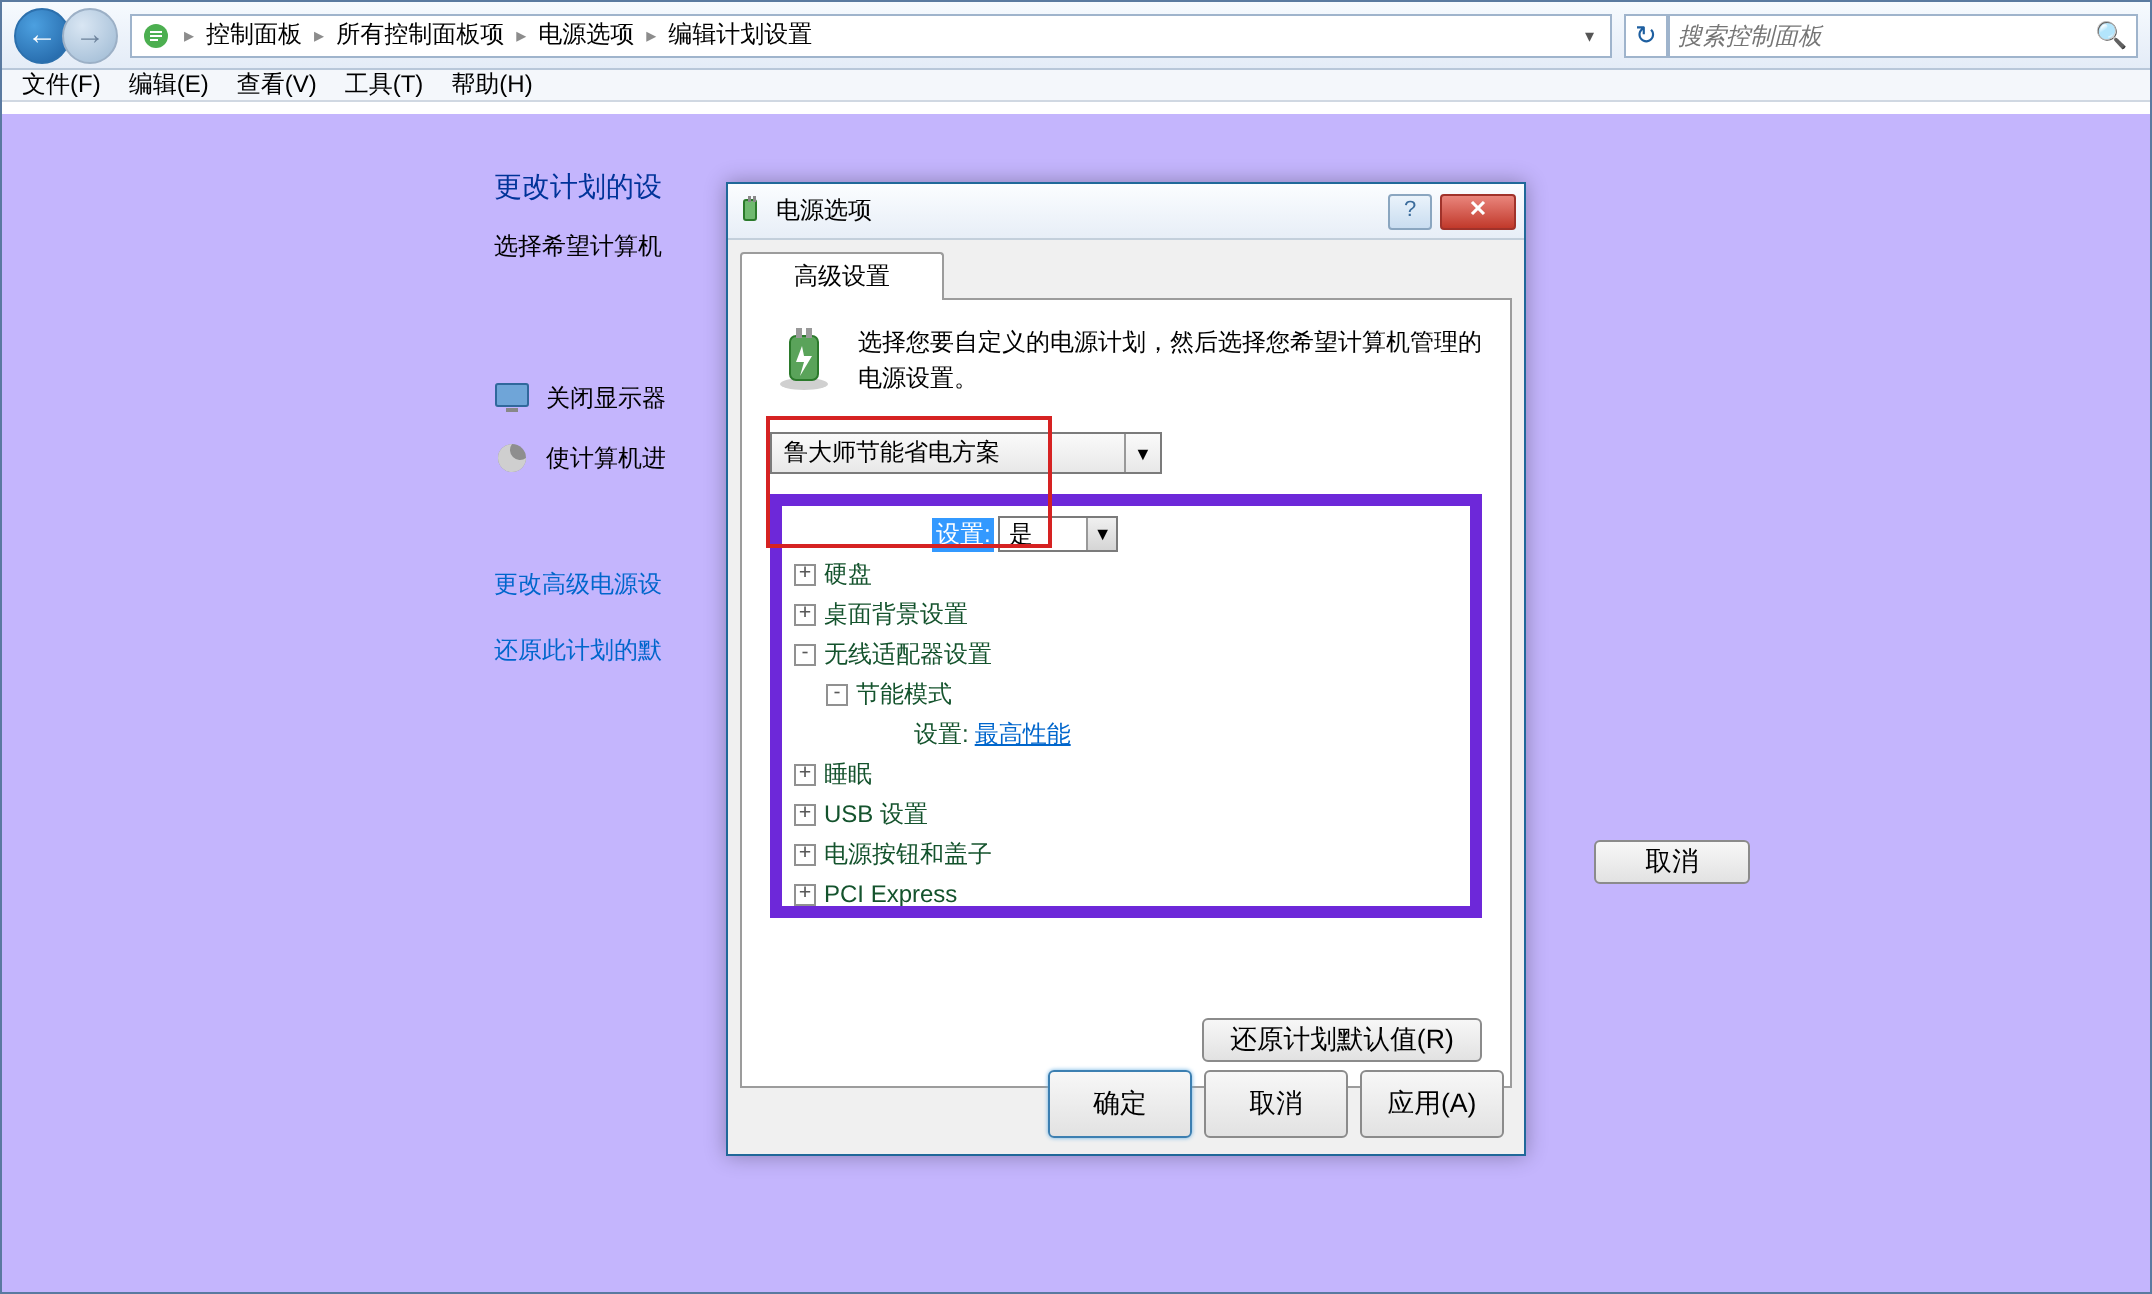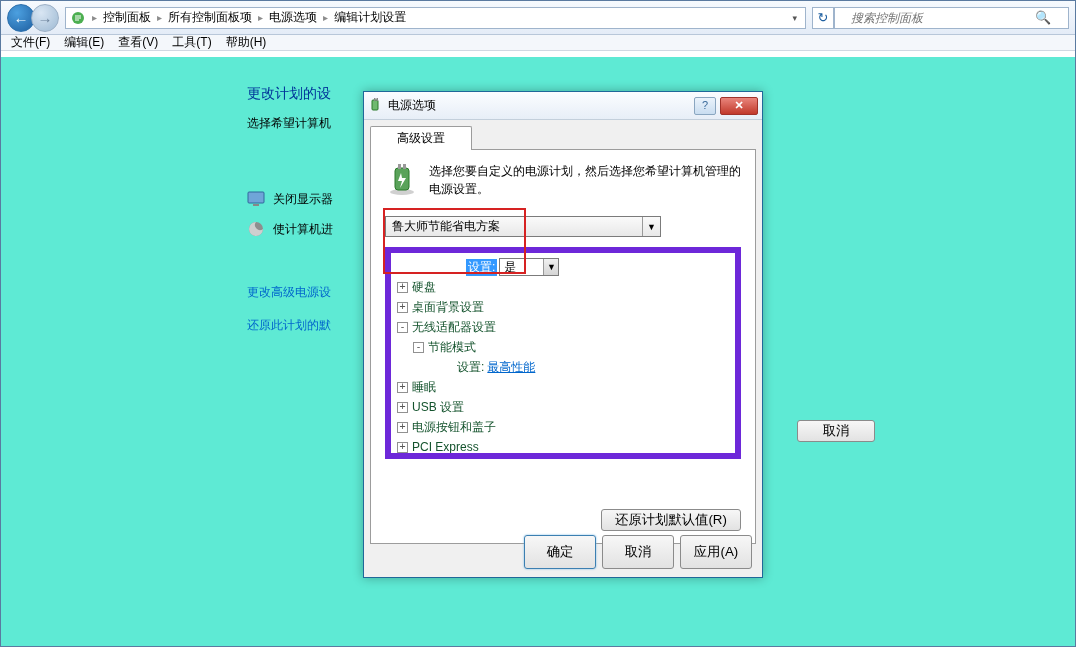--- a/index.html
+++ b/index.html
@@ -11,31 +11,31 @@
   
   
   .navbar { height: 34px; display: flex; align-items: center; background: linear-gradient(#f6fafe,#e4ecf7); border-bottom: 1px solid #b8c7d9; padding: 0 6px; position: relative; }
   .nav-back, .nav-fwd { width: 28px; height: 28px; border-radius: 50%; background: radial-gradient(circle at 35% 30%,#4ca0e0,#1e5fa0); border: 1px solid #2c70ad; display: inline-flex; align-items: center; justify-content: center; color: #fff; font-size: 15px; }
   .nav-fwd { background: radial-gradient(circle at 35% 30%,#d9e6f3,#9db9d3); color: #6d839c; border-color: #9cb0c6; margin-left: -4px; }
   .nav-path { flex: 1; display: flex; align-items: center; height: 22px; background: #fff; border: 1px solid #9fb4cc; margin: 0 6px; padding: 0 4px; gap: 6px; }
   .nav-icon { width: 16px; height: 16px; display: inline-block; }
   .nav-sep { color: #8c8c8c; font-size: 10px; }
   .crumb { color: #000; }
   .nav-refresh { width: 22px; height: 22px; border: 1px solid #9fb4cc; background: #fff; display: flex; align-items: center; justify-content: center; color: #1e5fa0; font-size: 13px; }
-  .nav-search { width: 235px; height: 22px; border: 1px solid #9fb4cc; background: #fff; display: flex; align-items: center; padding: 0 16px; position: relative; }
+  .nav-search { width: 235px; height: 22px; border: 1px solid #9fb4cc; background: #fff; display: flex; align-items: center; padding: 0 4px; position: relative; }
   .nav-search input { border: none; flex: 1; color: #888; font-style: italic; outline: none; font-size: 12px; }
   .nav-search .mag { color: #4d88c4; font-size: 13px; }
   .nav-drop { color: #555; font-size: 9px; padding: 0 4px; margin-left: auto; }
   
   
   .menubar { height: 16px; display: flex; align-items: center; gap: 14px; padding: 0 10px; border-bottom: 1px solid #d0d8e2; background: #f4f7fb; }
   .menubar span { color: #000; }
   
   
-  .content { position: absolute; top: 56px; left: 0; right: 0; bottom: 0; background: #5eead4; }
+  .content { position: absolute; top: 56px; left: 0; right: 0; bottom: 0; background: #c4b5fd; }
   .content-inner { padding: 28px 0 0 246px; }
   .page-title { color: #003399; font-size: 14px; margin-bottom: 12px; }
   .page-sub { color: #000; margin-bottom: 20px; }
   .opt-row { display: flex; align-items: center; gap: 8px; margin: 12px 0; }
   .opt-icon { width: 18px; height: 18px; }
   .link { color: #0066cc; }
   .footer-btn { position: absolute; top: 363px; right: 200px; }
   .cancel-btn { width: 78px; height: 22px; border: 1px solid #8b8b8b; background: linear-gradient(#f7f7f7,#e2e2e2); border-radius: 3px; }
   
   
@@ -49,21 +49,21 @@
   
   .dlg-body { padding: 6px; background: #f0f0f0; height: calc(100% - 28px); position: relative; }
   .tabs { position: relative; }
   .tab { display: inline-block; padding: 3px 26px; background: #fff; border: 1px solid #9c9c9c; border-bottom: none; border-radius: 2px 2px 0 0; position: relative; z-index: 2; }
   .tab-panel { background: #fff; border: 1px solid #9c9c9c; margin-top: -1px; padding: 12px 14px; height: 395px; position: relative; }
   
   .intro { display: flex; gap: 10px; margin-bottom: 18px; }
   .intro-icon { width: 34px; height: 34px; flex-shrink: 0; }
   .intro-text { color: #000; line-height: 1.5; }
   
-  .plan-select { width: 276px; height: 21px; border: 1px solid #7b7b7b; background: linear-gradient(#fafafa,#e8e8e8); display: flex; align-items: center; padding: 0 6px; margin-bottom: 10px; position: relative; }
+  .plan-select { width: 196px; height: 21px; border: 1px solid #7b7b7b; background: linear-gradient(#fafafa,#e8e8e8); display: flex; align-items: center; padding: 0 6px; margin-bottom: 10px; position: relative; }
   .plan-select .drop { position: absolute; right: 0; top: 0; width: 18px; height: 100%; border-left: 1px solid #999; display: flex; align-items: center; justify-content: center; font-size: 9px; }
   
   .tree-box { border: 6px solid #6d28d9; height: 212px; overflow: hidden; background: #fff; }
   .tree { padding: 4px 2px; }
   .tree-row { display: flex; align-items: center; height: 20px; white-space: nowrap; }
   .expander { width: 11px; height: 11px; border: 1px solid #919191; background: #fff; display: inline-flex; align-items: center; justify-content: center; font-size: 10px; line-height: 8px; color: #595959; margin-right: 4px; flex-shrink: 0; font-family: monospace; }
   .tree-label { color: #14532d; }
   .indent-0 { padding-left: 4px; }
   .indent-1 { padding-left: 20px; }
   .indent-2 { padding-left: 36px; }

